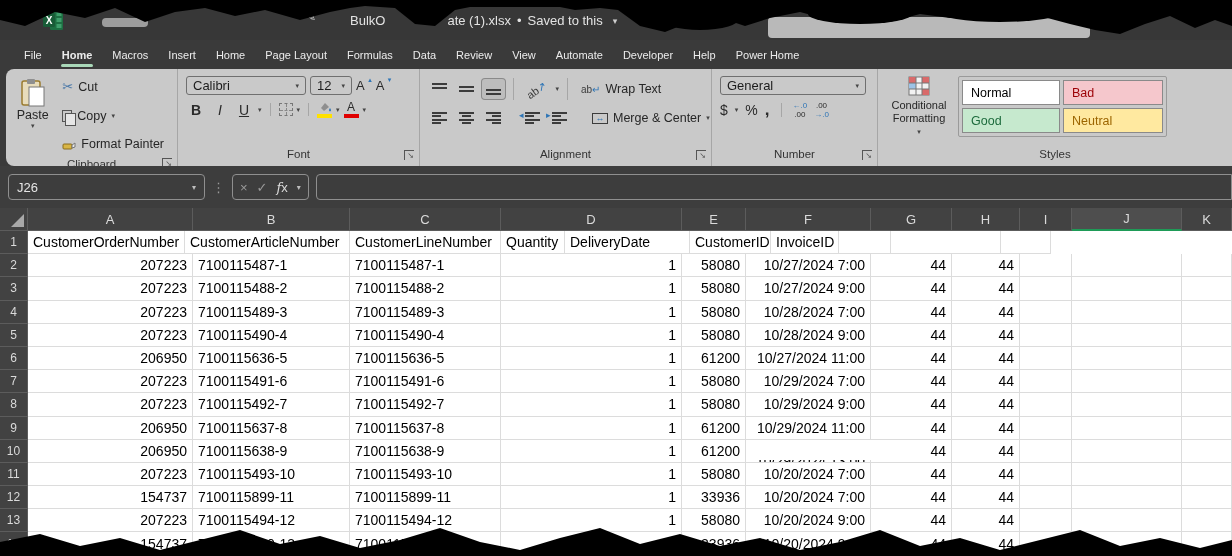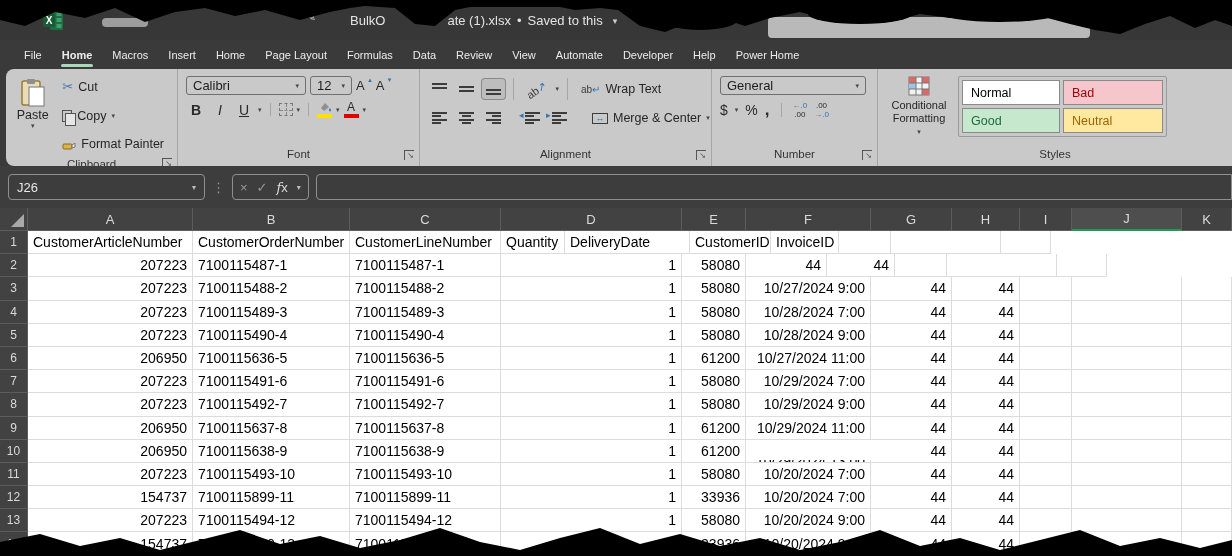--- a/index.html
+++ b/index.html
@@ -426,38 +426,39 @@
       <div class="chdr" style="width: 64px;">E</div>
       <div class="chdr" style="width: 125px;">F</div>
       <div class="chdr" style="width: 81px;">G</div>
       <div class="chdr" style="width: 68px;">H</div>
       <div class="chdr" style="width: 52px;">I</div>
       <div class="chdr active" style="width: 110px;">J</div>
       <div class="chdr" style="width: 50px;">K</div>
     </div>
     <div class="srow">
       <div class="rhdr">1</div>
+      <div class="cell" style="width: 157px;">CustomerOrderNumber</div>
       <div class="cell" style="width: 165px;">CustomerArticleNumber</div>
-      <div class="cell" style="width: 157px;">CustomerOrderNumber</div>
       <div class="cell" style="width: 151px;">CustomerLineNumber</div>
       <div class="cell" style="width: 64px;">Quantity</div>
       <div class="cell" style="width: 125px;">DeliveryDate</div>
       <div class="cell" style="width: 81px;">CustomerID</div>
       <div class="cell" style="width: 68px;">InvoiceID</div>
       <div class="cell" style="width: 52px;"></div>
       <div class="cell" style="width: 110px;"></div>
       <div class="cell" style="width: 50px;"></div>
     </div>
     <div class="srow">
       <div class="rhdr">2</div>
       <div class="cell num" style="width: 165px;">207223</div>
       <div class="cell" style="width: 157px;">7100115487-1</div>
       <div class="cell" style="width: 151px;">7100115487-1</div>
       <div class="cell num" style="width: 181px;">1</div>
       <div class="cell num" style="width: 64px;">58080</div>
+      <div class="cell num" style="width: 125px;">10/27/2024 7:00</div>
       <div class="cell num" style="width: 81px;">44</div>
       <div class="cell num" style="width: 68px;">44</div>
       <div class="cell" style="width: 52px;"></div>
       <div class="cell" style="width: 110px;"></div>
       <div class="cell" style="width: 50px;"></div>
     </div>
     <div class="srow">
       <div class="rhdr">3</div>
       <div class="cell num" style="width: 165px;">207223</div>
       <div class="cell" style="width: 157px;">7100115488-2</div>

